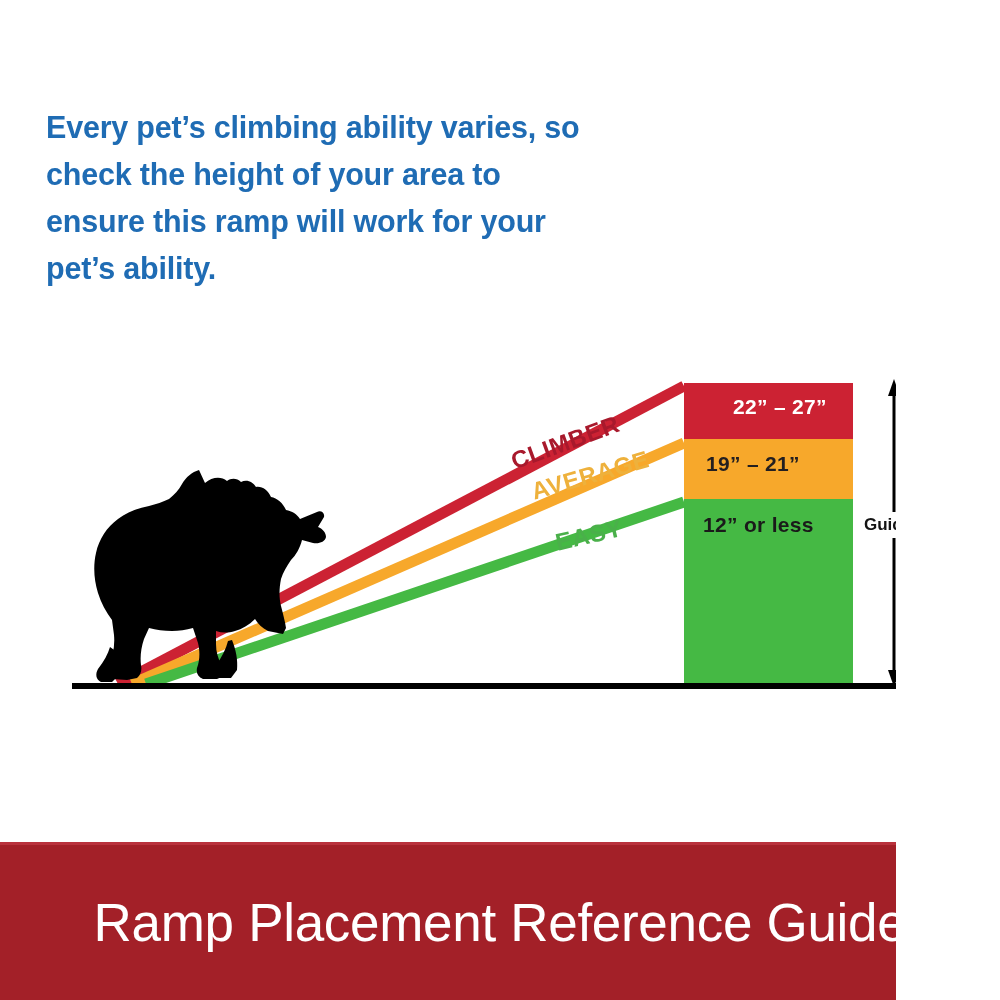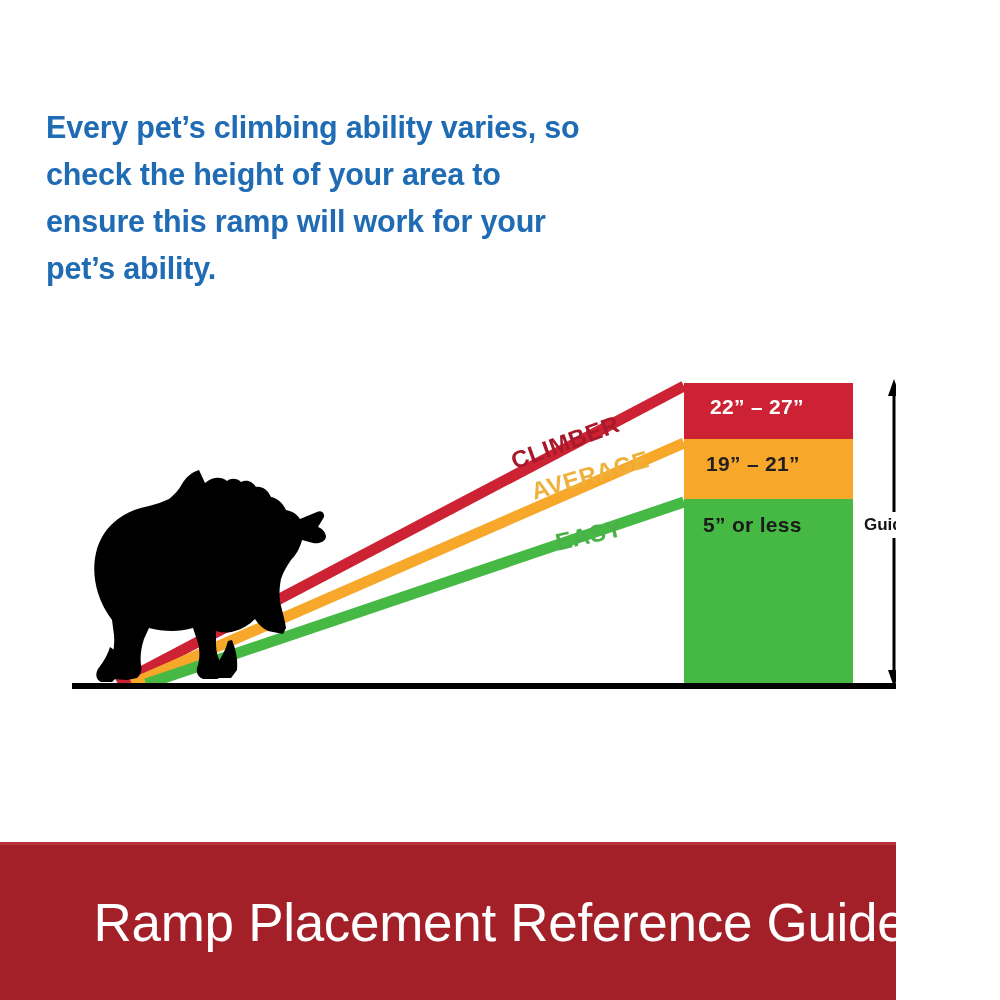--- a/index.html
+++ b/index.html
@@ -46,21 +46,21 @@
 
   
   .bar-label {
     position: absolute;
     font-size: 21px;
     font-weight: bold;
     letter-spacing: 0.3px;
     white-space: nowrap;
   }
   #label-climber-range {
-    left: 710px;
+    left: 733px;
     top: 395px;
     color: #ffffff;
   }
   #label-average-range {
     left: 706px;
     top: 452px;
     color: #231f20;
   }
   #label-easy-range {
     left: 703px;
@@ -228,21 +228,21 @@
         <line x1="894" y1="390" x2="894" y2="676" stroke-width="3"></line>
         <polygon points="894,379 888,396 900,396" stroke="none"></polygon>
         <polygon points="894,687 888,670 900,670" stroke="none"></polygon>
       </g>
 
     </svg>
   </div>
 
   <div class="bar-label" id="label-climber-range">22” – 27”</div>
   <div class="bar-label" id="label-average-range">19” – 21”</div>
-  <div class="bar-label" id="label-easy-range">5” or less</div>
+  <div class="bar-label" id="label-easy-range">12” or less</div>
 
   <div class="ramp-label" id="label-climber">CLIMBER</div>
   <div class="ramp-label" id="label-average">AVERAGE</div>
   <div class="ramp-label" id="label-easy">EASY</div>
 
   <div id="height-label">Guide</div>
 
   <div id="banner">
     <div id="banner-title">Ramp Placement Reference Guide</div>
   </div>

